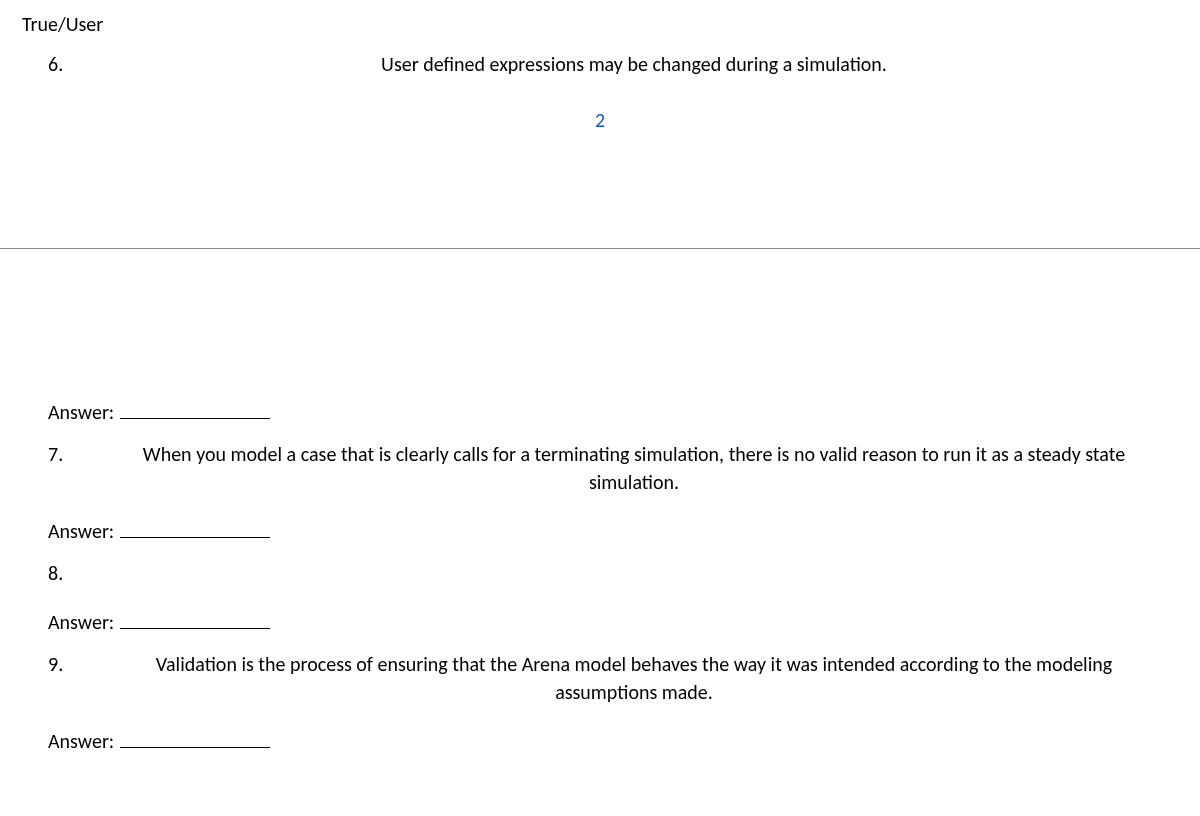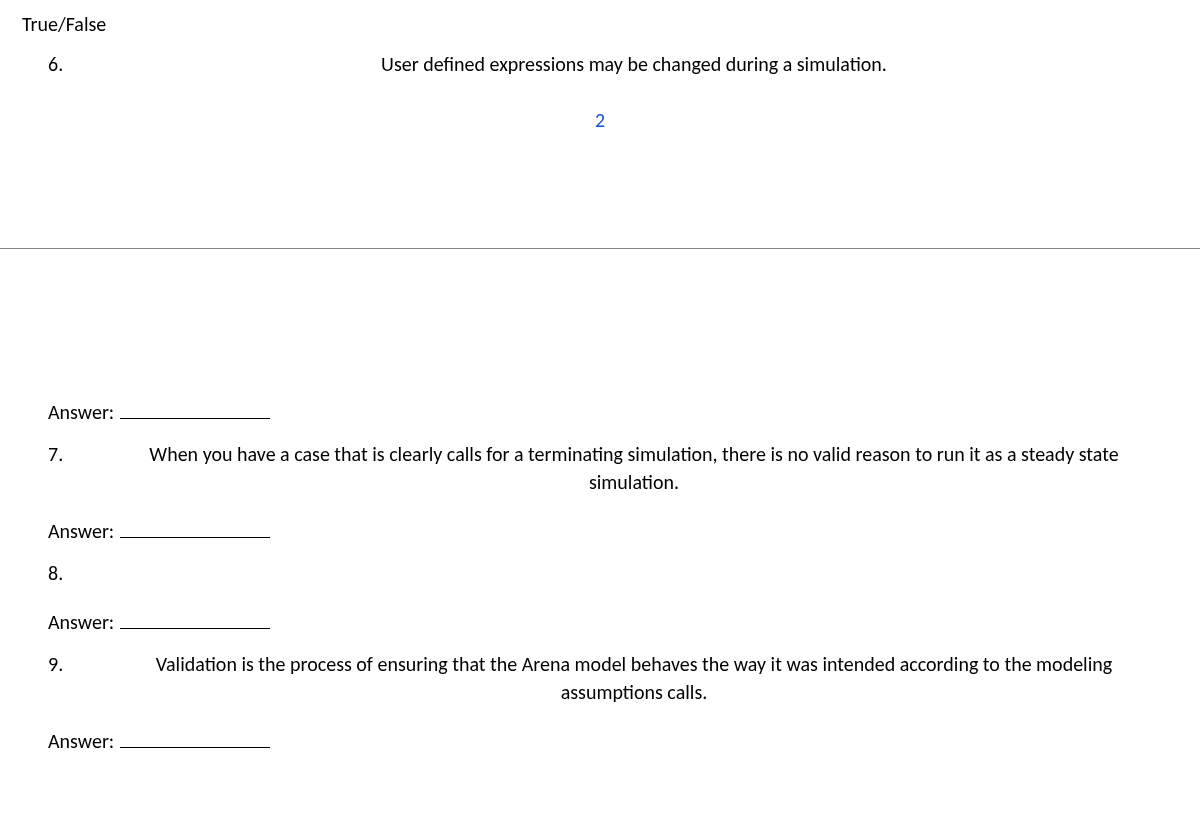--- a/index.html
+++ b/index.html
@@ -62,58 +62,58 @@
     .page2-gap {
       height: 140px;
     }
     .q-block {
       margin-bottom: 6px;
     }
   </style>
 </head>
 <body>
 
-<div class="section-header">True/False</div>
+<div class="section-header">True/User</div>
 
 <div class="question-row q-block">
   <div class="question-number">6.</div>
   <div class="question-text">User defined expressions may be changed during a simulation.</div>
 </div>
 
 <div class="page-number">2</div>
 
 <hr class="page-divider">
 
 <div class="page2-gap"></div>
 
 <div class="answer-row">
   <span class="answer-label">Answer:</span>
   <span class="answer-blank"></span>
 </div>
 
 <div class="question-row q-block">
   <div class="question-number">7.</div>
-  <div class="question-text">When you have a case that is clearly calls for a terminating simulation, there is no valid reason to run it as a steady state simulation.</div>
+  <div class="question-text">When you model a case that is clearly calls for a terminating simulation, there is no valid reason to run it as a steady state simulation.</div>
 </div>
 
 <div class="answer-row">
   <span class="answer-label">Answer:</span>
   <span class="answer-blank"></span>
 </div>
 
 <div class="question-row q-block">
   <div class="question-number">8.</div>
 </div>
 
 <div class="answer-row">
   <span class="answer-label">Answer:</span>
   <span class="answer-blank"></span>
 </div>
 
 <div class="question-row q-block">
   <div class="question-number">9.</div>
-  <div class="question-text">Validation is the process of ensuring that the Arena model behaves the way it was intended according to the modeling assumptions calls.</div>
+  <div class="question-text">Validation is the process of ensuring that the Arena model behaves the way it was intended according to the modeling assumptions made.</div>
 </div>
 
 <div class="answer-row">
   <span class="answer-label">Answer:</span>
   <span class="answer-blank"></span>
 </div>
 
 </body></html>

